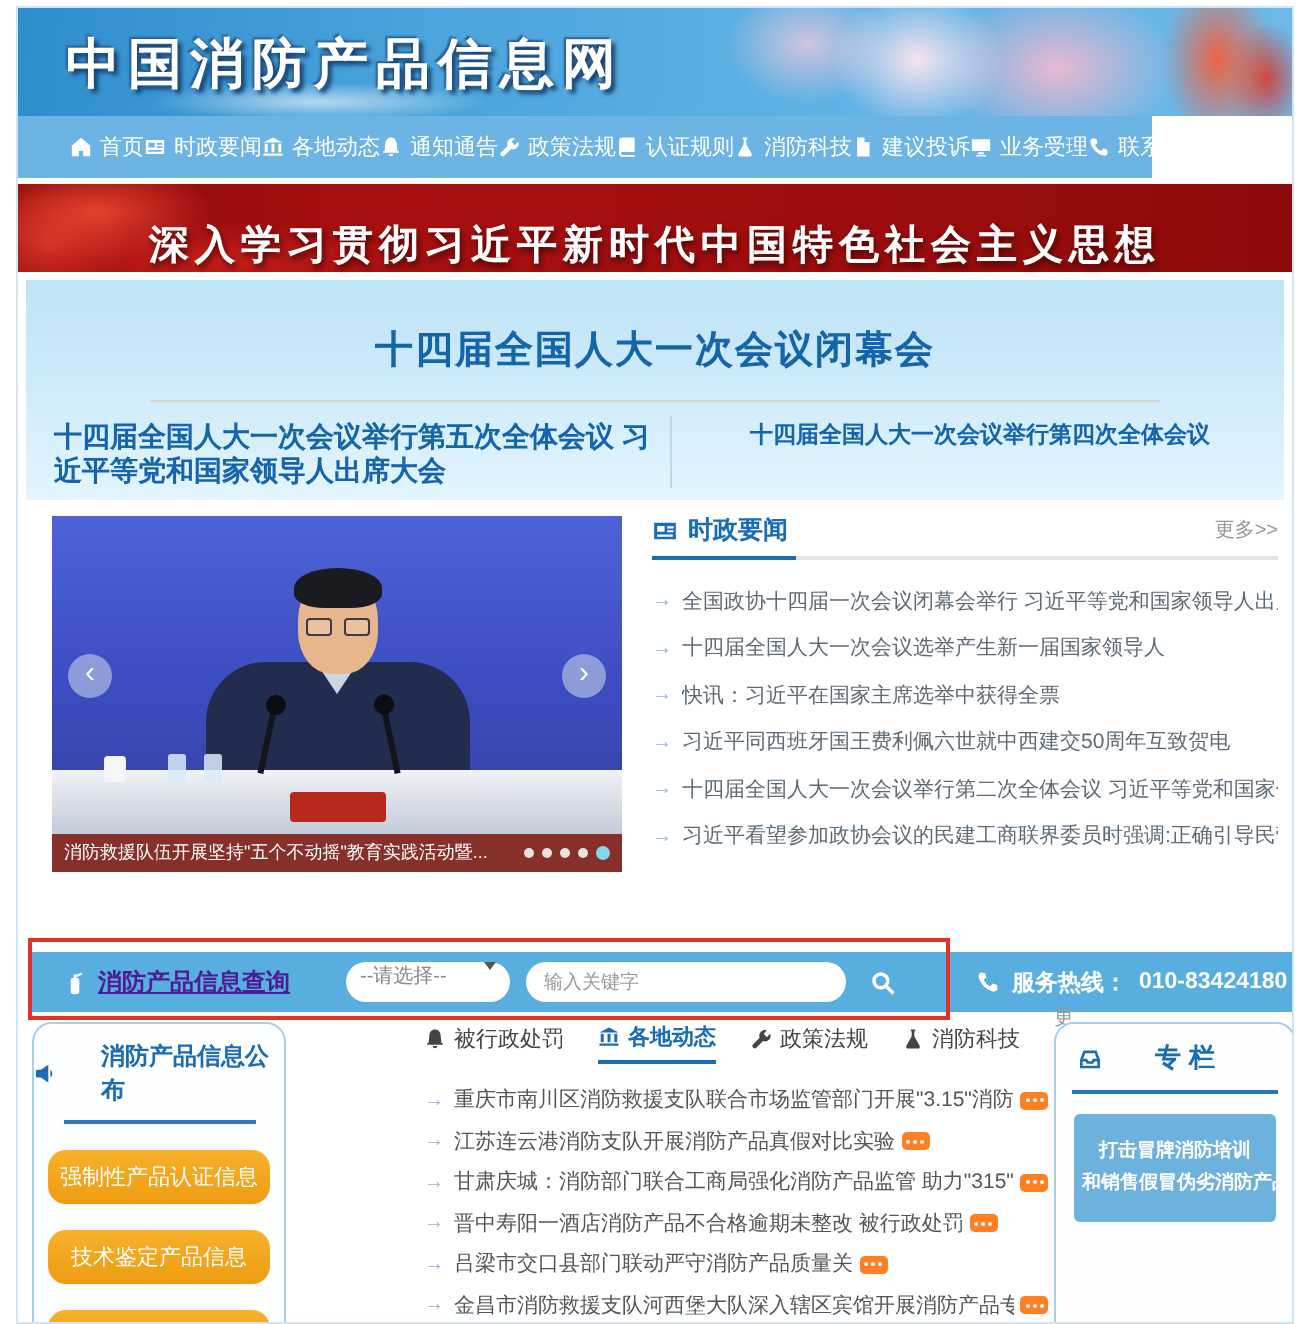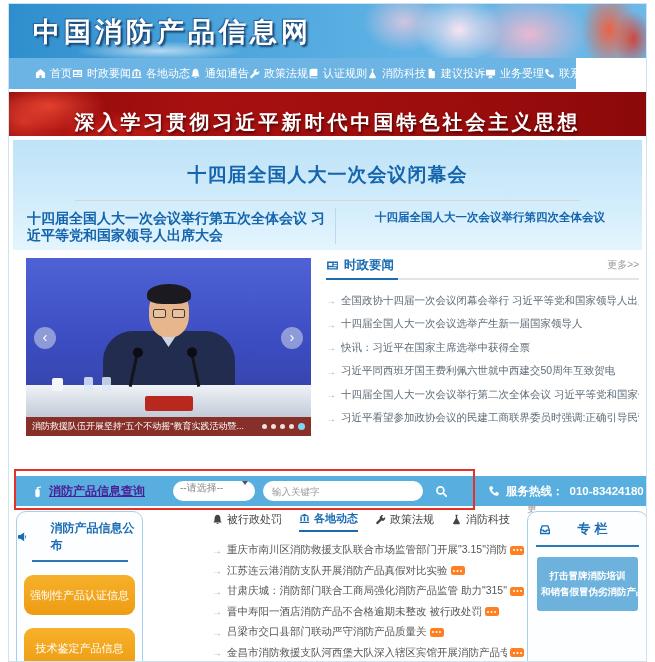--- a/index.html
+++ b/index.html
@@ -128,21 +128,21 @@
   .annotation-box { position:absolute; left:5px; top:465px; width:461px; height:41px;
     border:2px solid #e53026; z-index:5; pointer-events:none; }
 
   
   .panel { position:absolute; border:1px solid #a8cfe8; border-radius:10px; background:#fdfeff; }
   .publish-panel { left:7px; top:507px; width:127px; height:160px; padding-top:8px; }
   .pp-head { display:flex; align-items:center; justify-content:center; gap:22px;
     color:#1a6cb3; font-size:12px; font-weight:bold; }
   .pp-head svg { width:12px; height:12px; fill:#1a6cb3; }
   .pp-rule { width:96px; height:2px; background:#2779b8; margin:6px auto 0; }
-  .pp-btn { width:111px; height:40px; margin:13px auto 0; border-radius:9px;
+  .pp-btn { width:111px; height:27px; margin:13px auto 0; border-radius:9px;
     background:linear-gradient(180deg,#f6b12a,#ee9c12); color:#fff; font-size:11px;
     display:flex; align-items:center; justify-content:center; cursor:pointer; white-space:nowrap; }
 
   .local-panel { position:absolute; left:203px; top:507px; width:314px; }
   .tabs-row { display:flex; align-items:center; height:20px; }
   .tab { display:flex; align-items:center; gap:4px; font-size:11px; color:#444;
     cursor:pointer; margin-right:17px; padding-bottom:4px; white-space:nowrap; }
   .tab svg { width:11px; height:11px; fill:#444; }
   .tab.active { color:#1a6cb3; font-weight:bold; border-bottom:2px solid #1a6cb3; }
   .tab.active svg { fill:#1a6cb3; }

